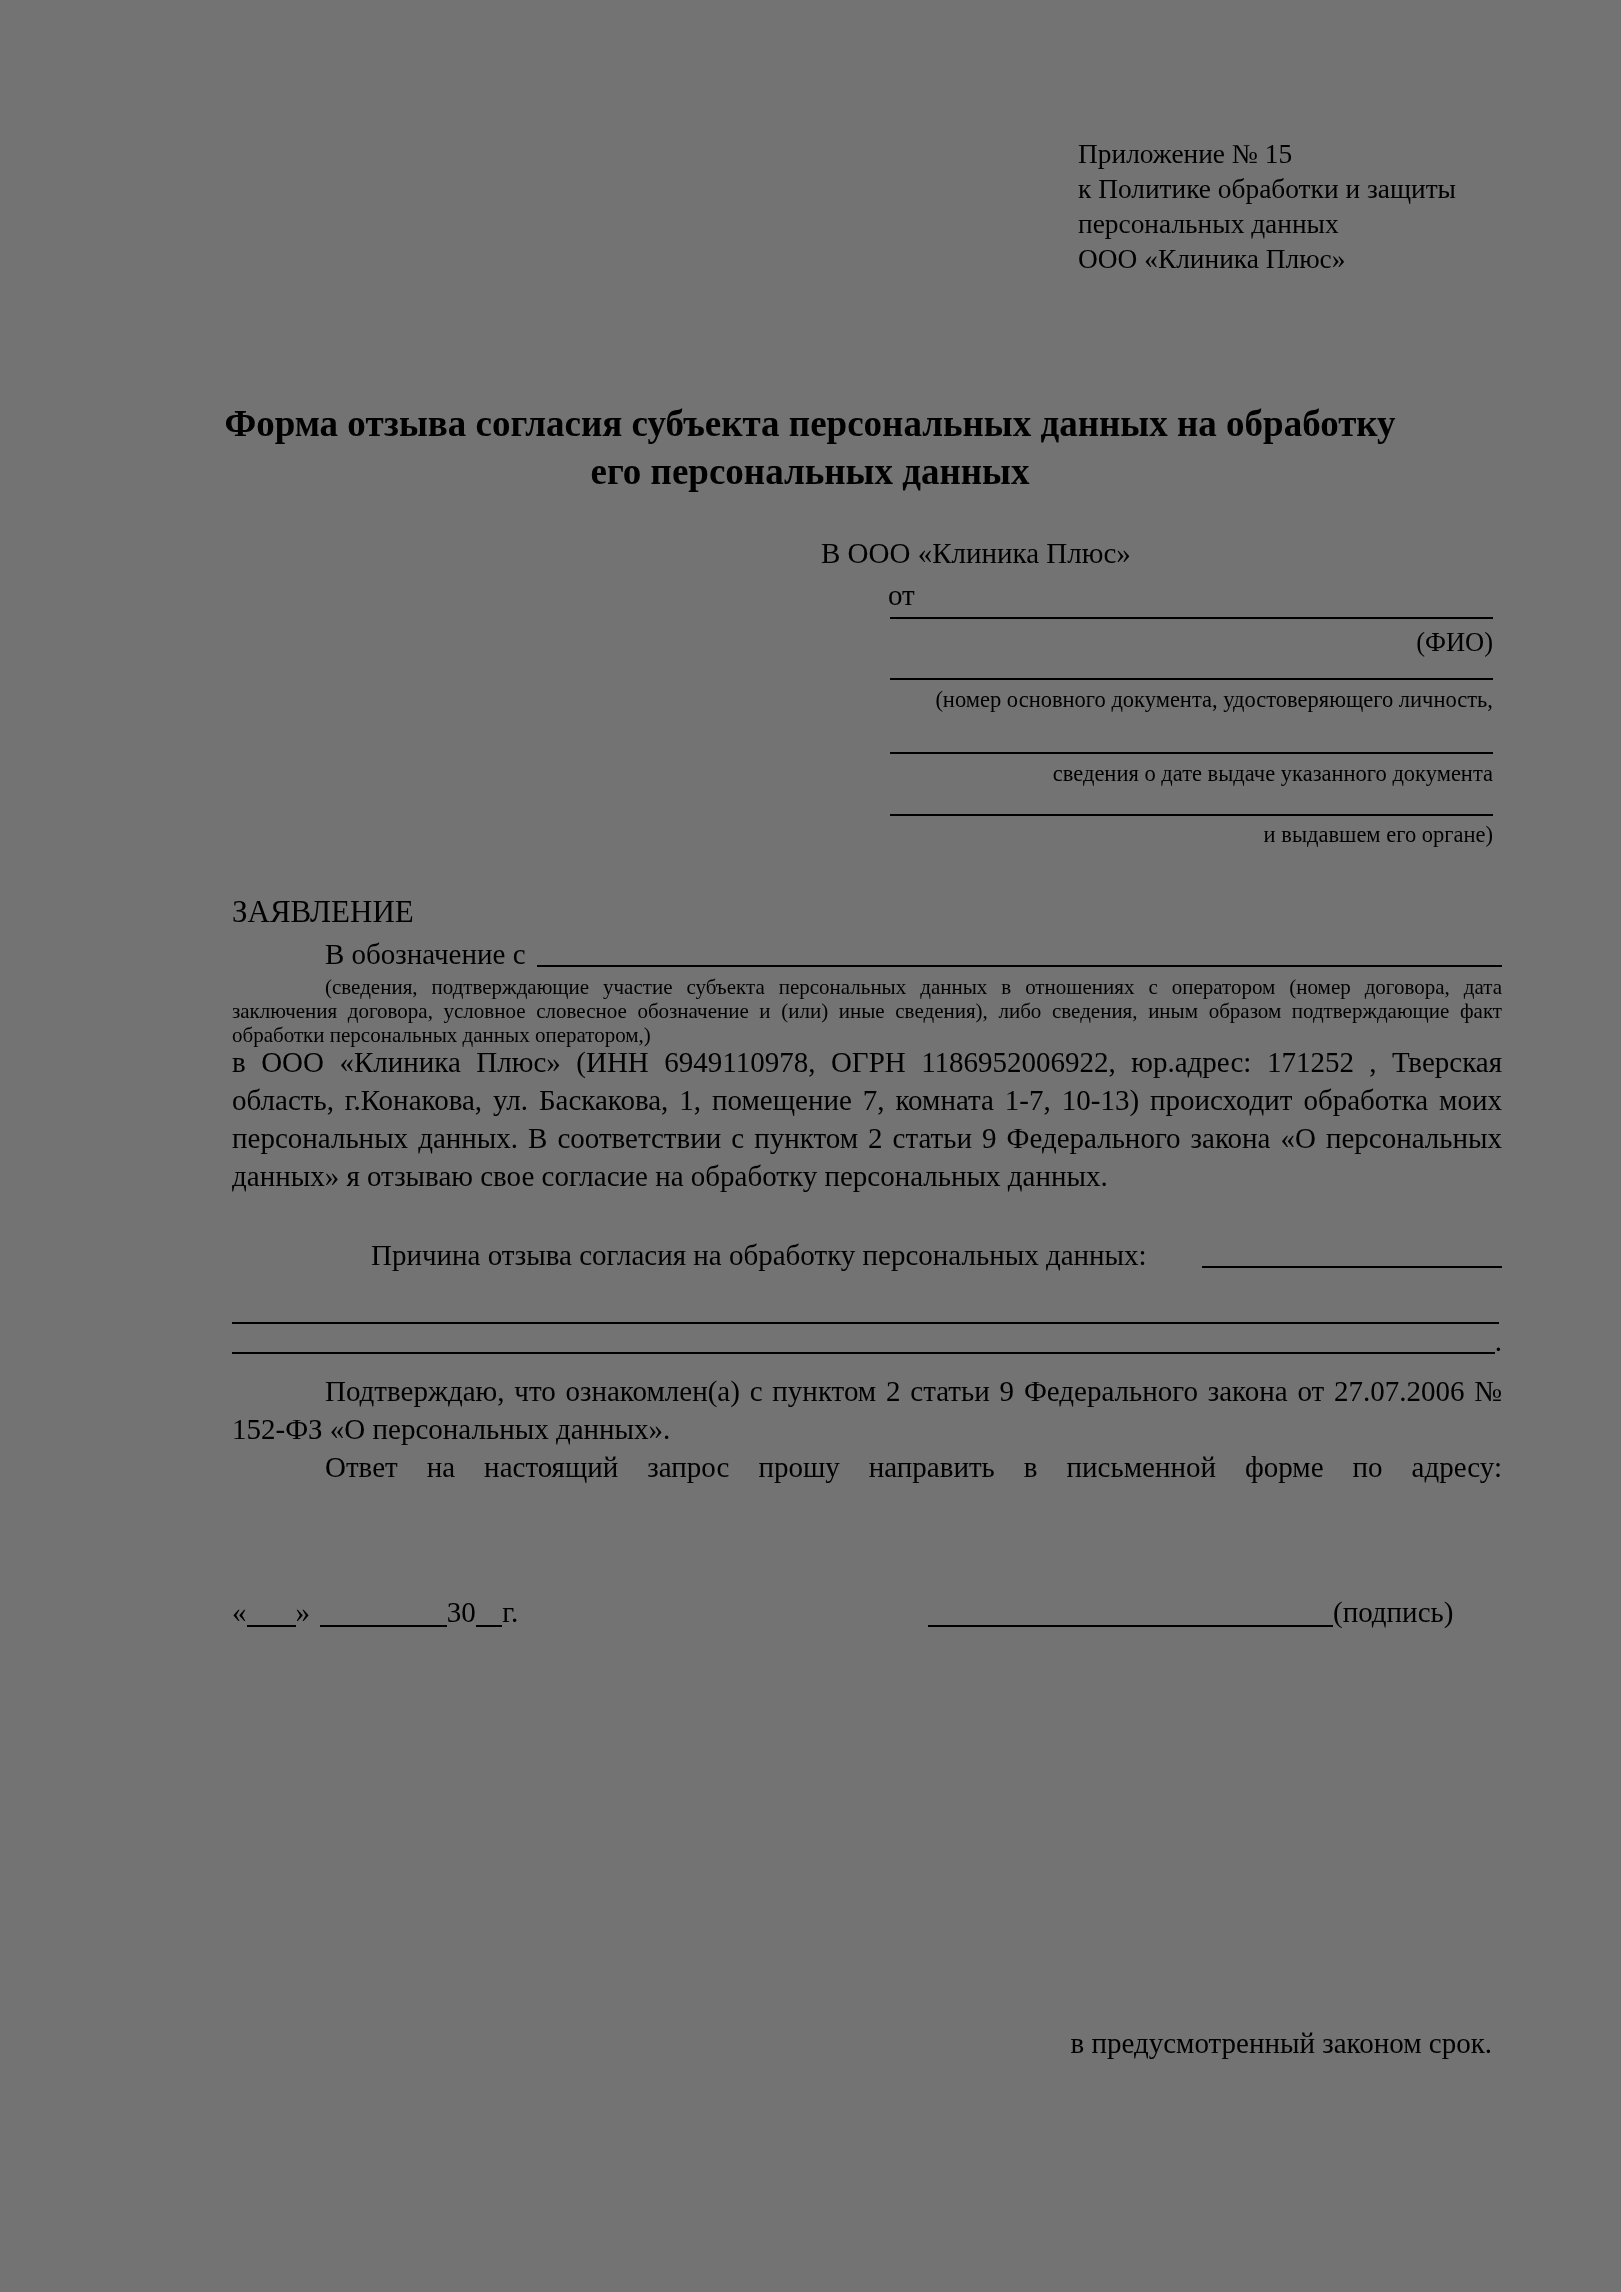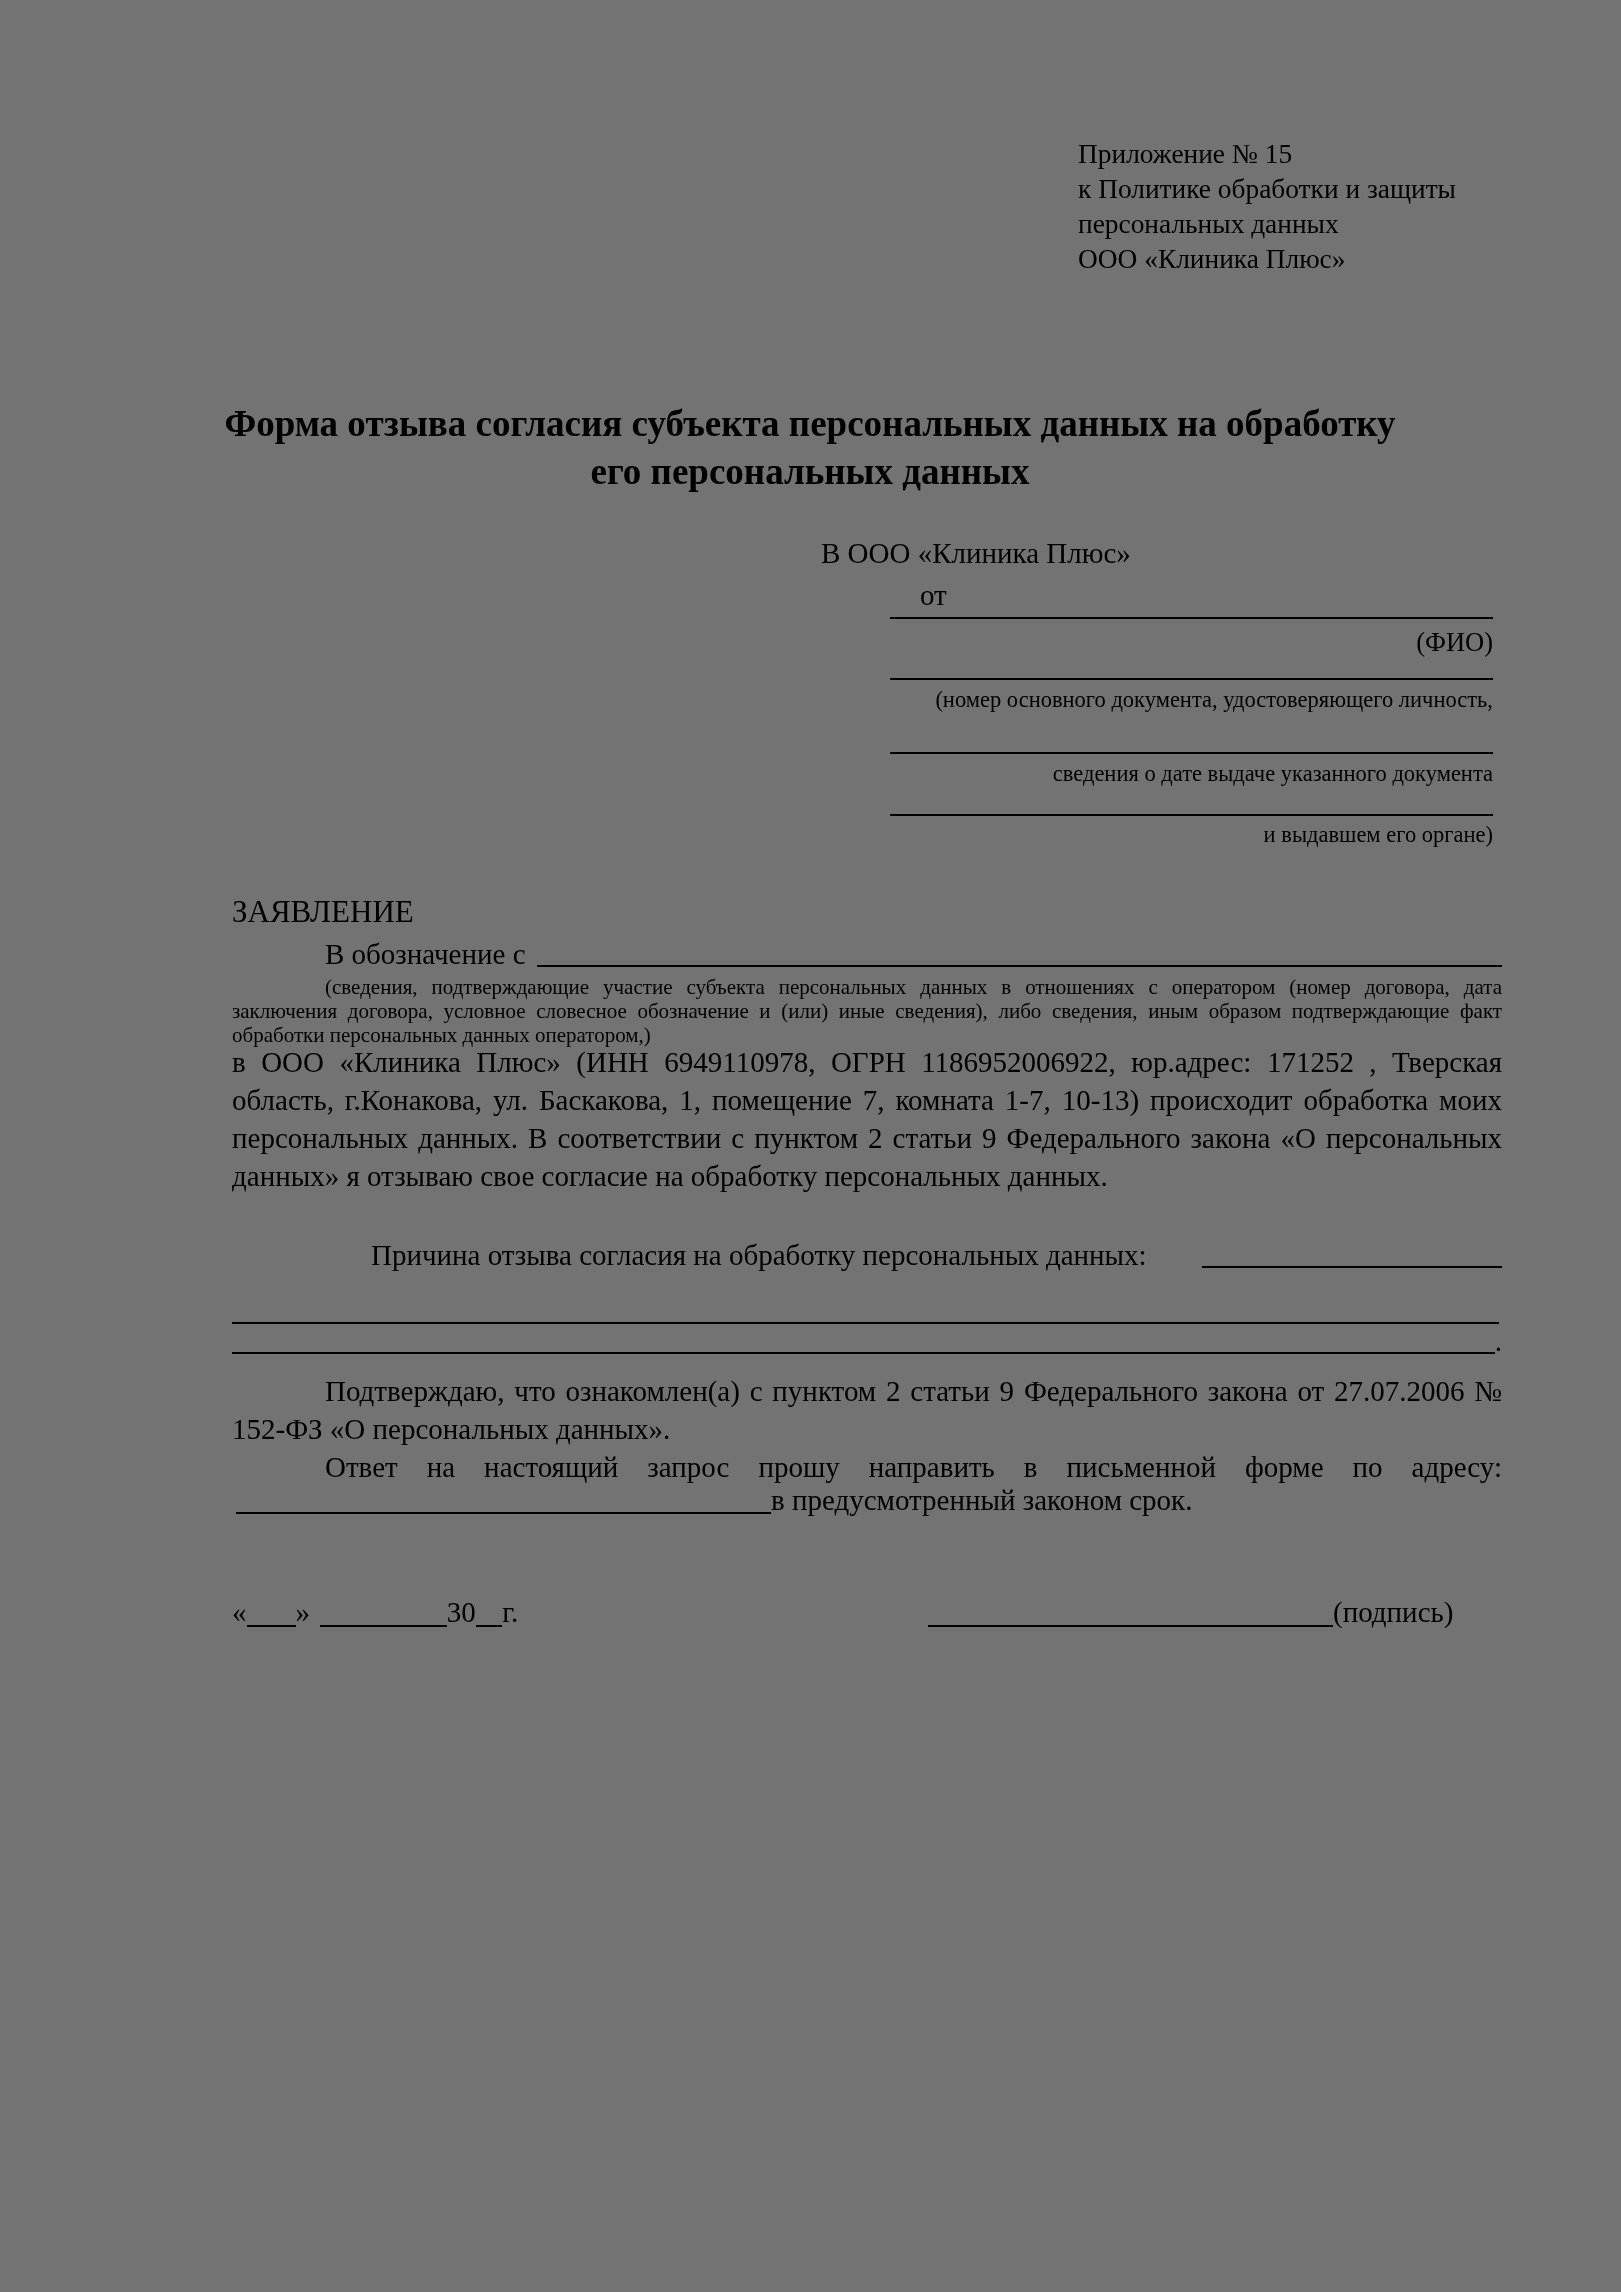--- a/index.html
+++ b/index.html
@@ -18,21 +18,21 @@
 
   
   .title {
     left:173px; top:400px; width:1274px;
     text-align:center; font-weight:bold;
     font-size:37px; line-height:48px;
   }
 
   
   .addr-to   { left:821px; top:534px; font-size:29px; }
-  .addr-from { left:888px; top:576px; font-size:29px;margin-left:32px; }
+  .addr-from { left:888px; top:576px; font-size:29px; }
   .rule { position:absolute; height:0; border-bottom:2.9px solid #000; }
   .f-rule { left:890px; width:603px; }
   .f-label { position:absolute; left:890px; width:603px; text-align:right; white-space:nowrap; }
   .lbl-fio { top:627px; font-size:26.5px; }
   .lbl-sm  { font-size:22.5px; }
 
   
   .statement { left:232px; top:894px; width:1274px; text-align:left; font-size:31px; }
 
   .row { position:absolute; display:flex; align-items:flex-end; }
@@ -60,21 +60,21 @@
   .blank2row { left:232px; top:1325px; width:1270px; height:35px; }
 
   .confirm {
     left:232px; top:1372px; width:1270px;
     text-align:justify; text-indent:93px;
   }
   .reply {
     left:232px; top:1448px; width:1270px;
     text-align:justify; text-align-last:justify; text-indent:93px;
   }
-  .replyline { left:236px; top:1482px; width:1270px; height:37px; }
+  .replyline { left:222px; top:1482px; width:1270px; height:37px;flex-direction:column; }
   .blank550 { flex:0 0 535px; height:0; border-bottom:2.9px solid #000; margin-bottom:4.9px; }
 
   .daterow { left:232px; top:1596px; font-size:29px; }
   .sigrow  { left:928px; top:1596px; font-size:29px; }
   .db {
     display:inline-block; height:1em;
     border-bottom:2.9px solid #000; vertical-align:-4.9px;
   }
   .db-50  { width:49px; }
   .db-130 { width:127px; margin-left:9.8px; }

